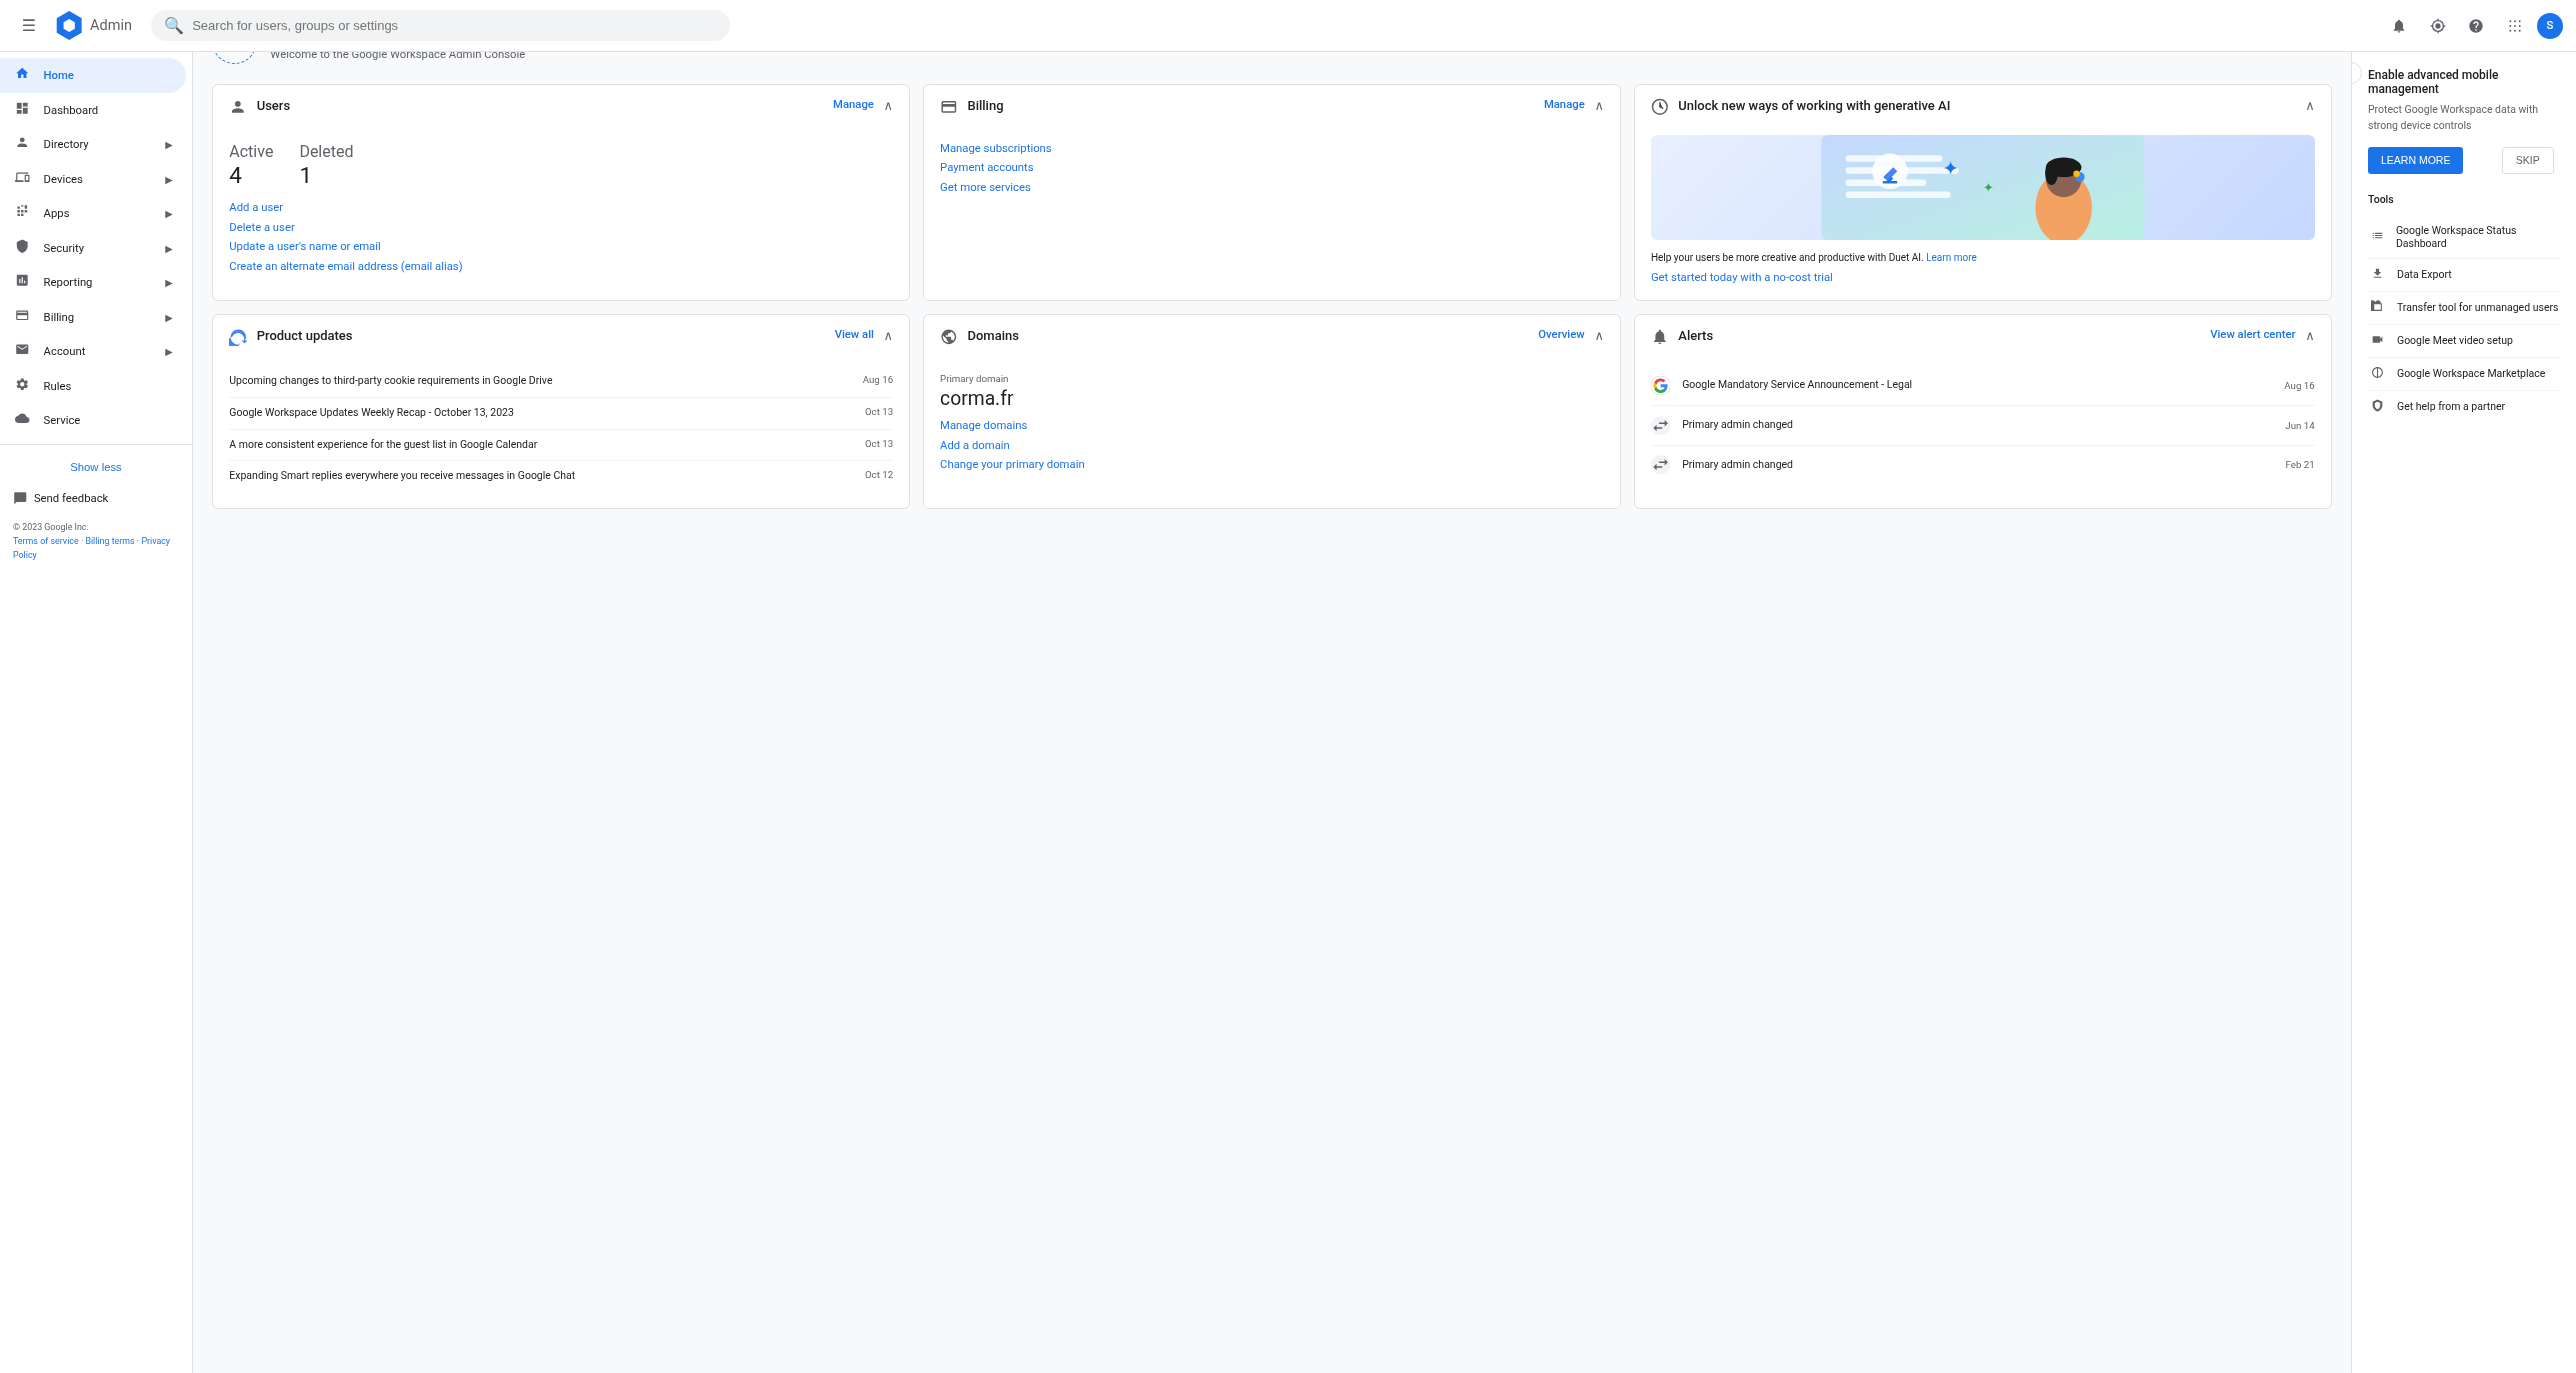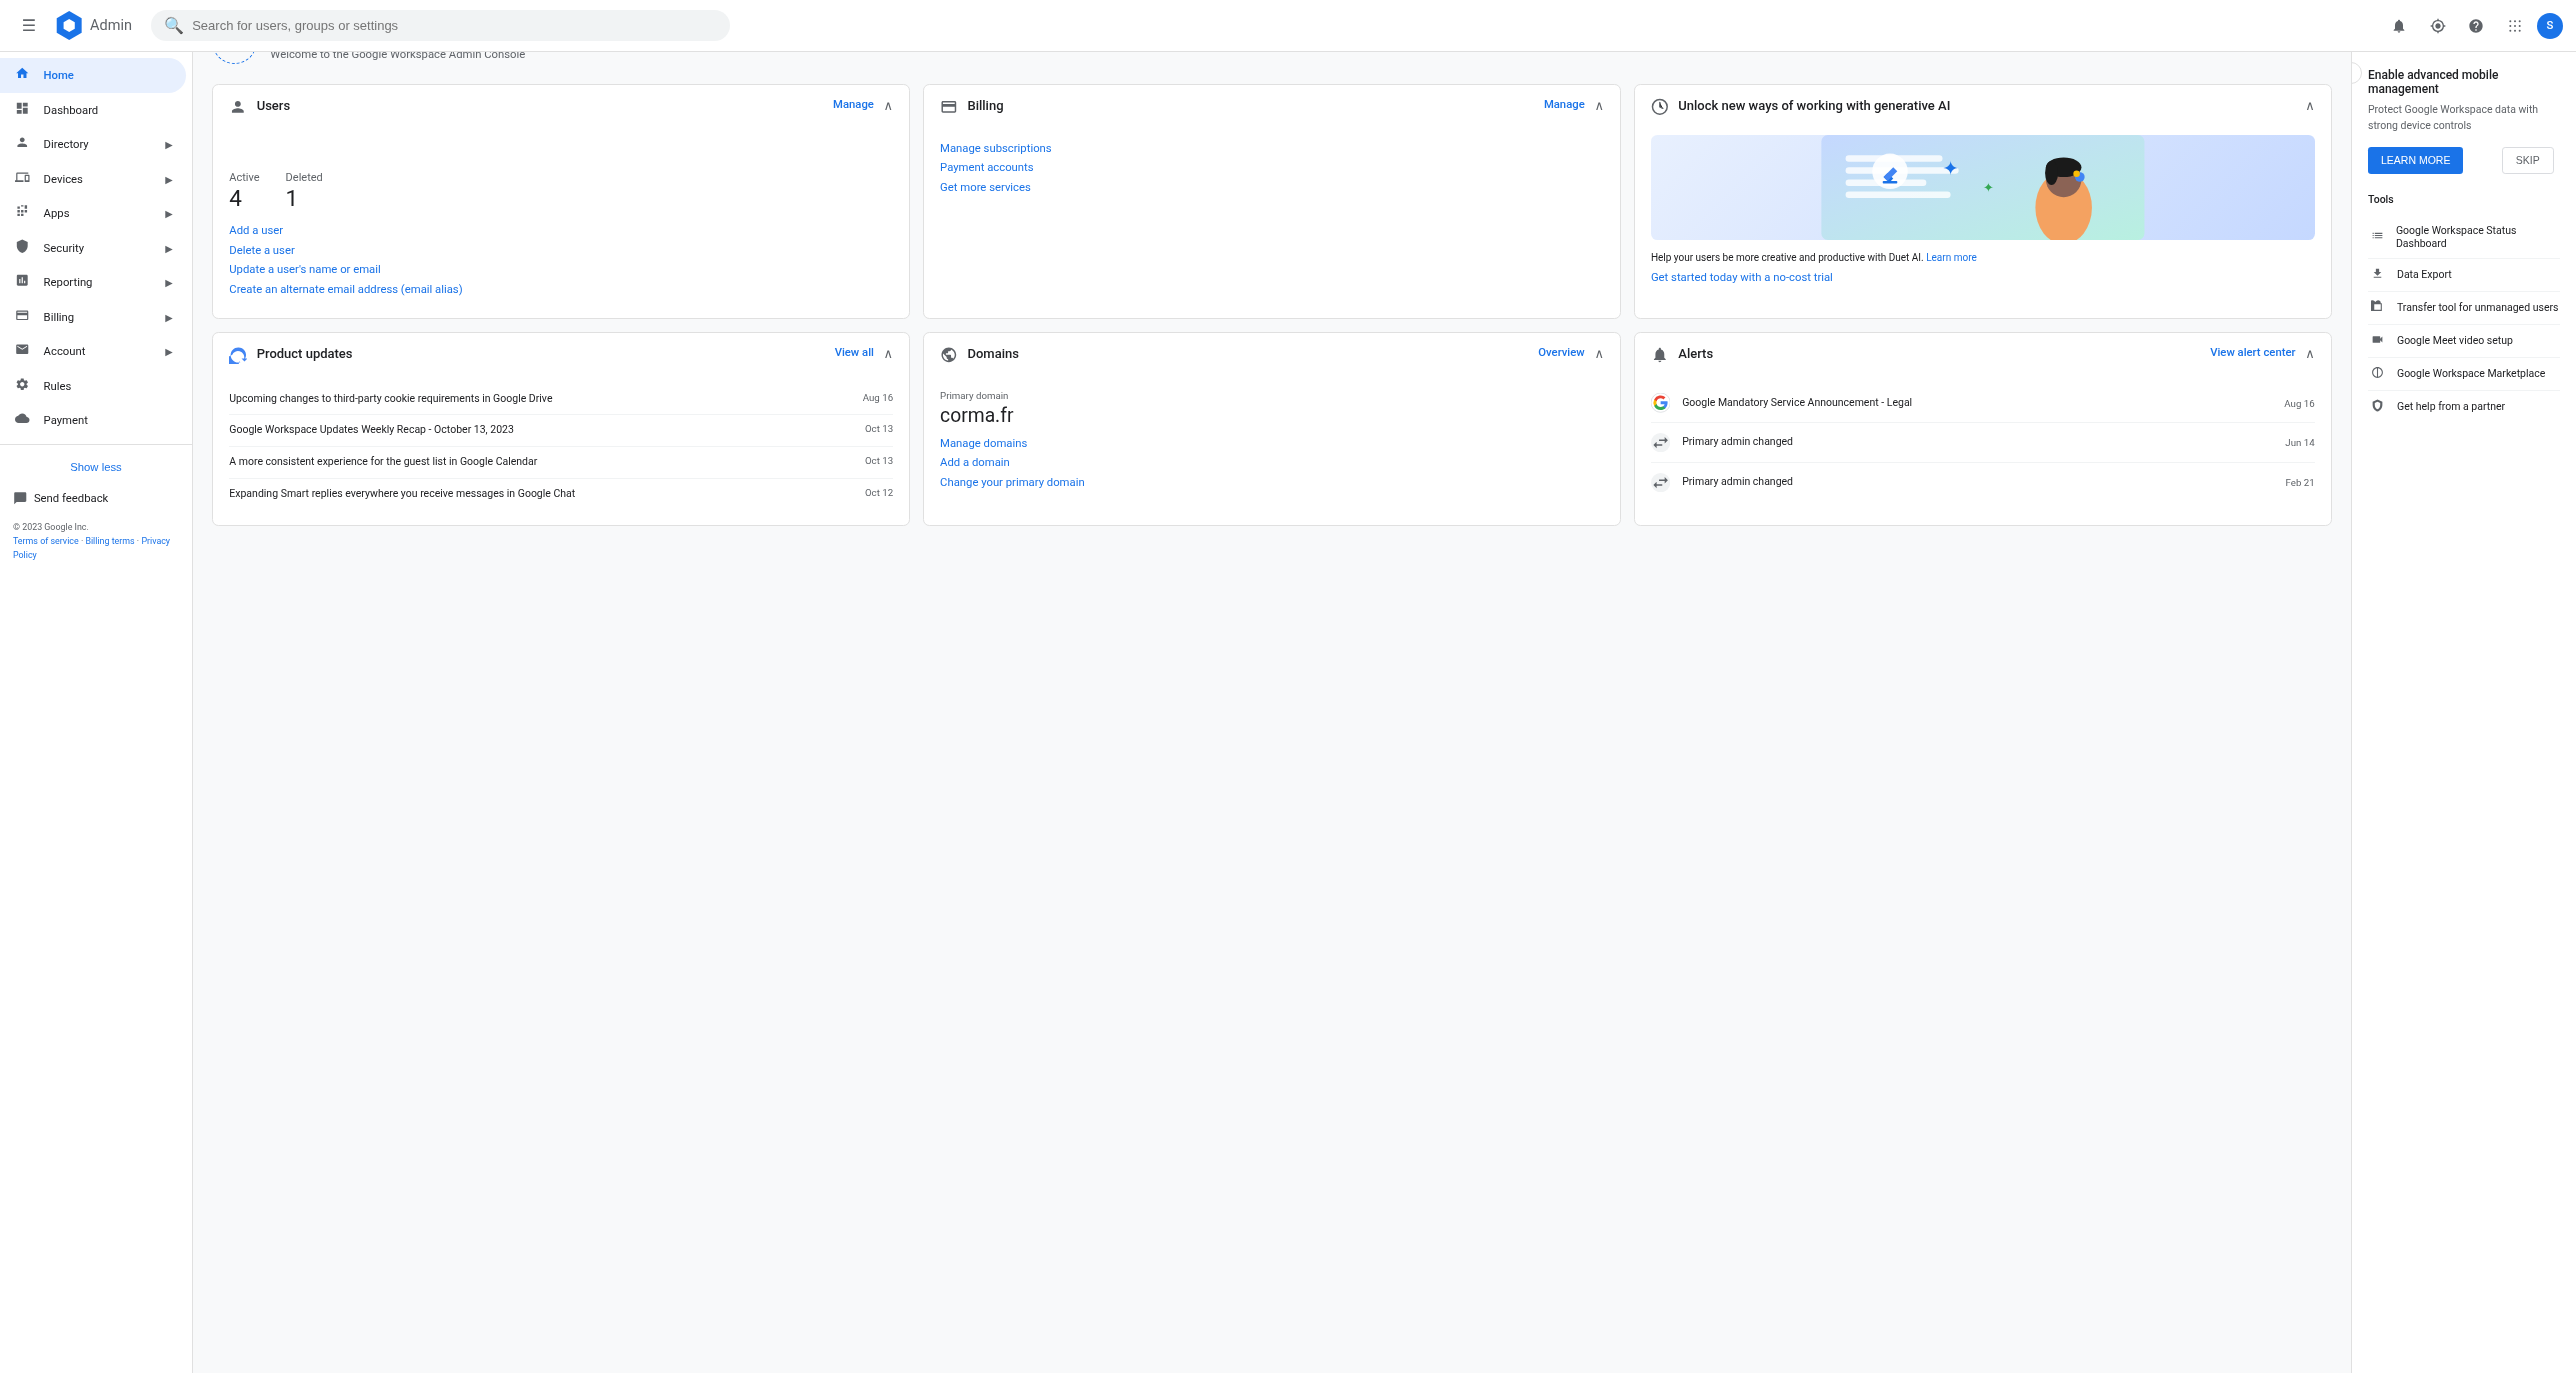--- a/index.html
+++ b/index.html
@@ -113,21 +113,21 @@
     }
     .card-header-icon { font-size: 16px; color: #5f6368; margin-right: 9.7px; }
     .card-title { font-size: 13px; font-weight: 500; color: #202124; flex: 1; }
     .card-action { color: #1a73e8; font-size: 11.3px; font-weight: 500; cursor: pointer; margin-right: 9.7px; }
     .card-collapse { color: #5f6368; cursor: pointer; font-size: 13px; }
     .card-body { padding: 6.4px 16px 16px; }
 
     
     .users-stats { display: flex; gap: 26px; margin-bottom: 13px; margin-top: 6.4px; }
     .stat-item { display: flex; flex-direction: column; gap: 1.6px; }
-    .stat-label { font-size: 11px; color: #5f6368; margin-top: 29px; }
+    .stat-label { font-size: 16px; color: #5f6368; }
     .stat-value { font-size: 22.5px; font-weight: 400; color: #202124; }
     .card-link { display: block; color: #1a73e8; font-size: 11.3px; margin: 6.4px 0; cursor: pointer; text-decoration: none; }
     .ai-illustration {
       width: 100%; height: 105px; background: linear-gradient(135deg, #e8f0fe 0%, #c5d8ff 100%);
       border-radius: 6.4px; margin-bottom: 9.7px; position: relative; overflow: hidden;
       display: flex; align-items: center; justify-content: center;
     }
     .ai-desc { font-size: 10px; color: #202124; line-height: 1.5; margin-bottom: 6.4px; }
     .ai-learn-more { color: #1a73e8; cursor: pointer; text-decoration: none; }
     .ai-trial { color: #1a73e8; font-size: 11.3px; cursor: pointer; text-decoration: none; display: block; margin-top: 6.4px; }
@@ -329,21 +329,21 @@
         </svg>
     </span>
     <span>Rules</span>
   </div>
   <div class="nav-item">
     <span class="nav-icon">
       <svg width="14.5" height="14.5" viewBox="0 0 24 24">
           <path d="M19.35 10.04C18.67 6.59 15.64 4 12 4 9.11 4 6.6 5.64 5.35 8.04 2.34 8.36 0 10.91 0 14c0 3.31 2.69 6 6 6h13c2.76 0 5-2.24 5-5 0-2.64-2.05-4.78-4.65-4.96z" fill="#5f6368"></path>
         </svg>
     </span>
-    <span>Payment</span>
+    <span>Service</span>
   </div>
 
   <hr class="sidebar-divider">
 
   <button class="show-less-btn">Show less</button>
 
   <div class="send-feedback">
     <svg width="14.5" height="14.5" viewBox="0 0 24 24">
         <path d="M20 2H4c-1.1 0-2 .9-2 2v18l4-4h14c1.1 0 2-.9 2-2V4c0-1.1-.9-2-2-2z" fill="#5f6368"></path>
       </svg>

